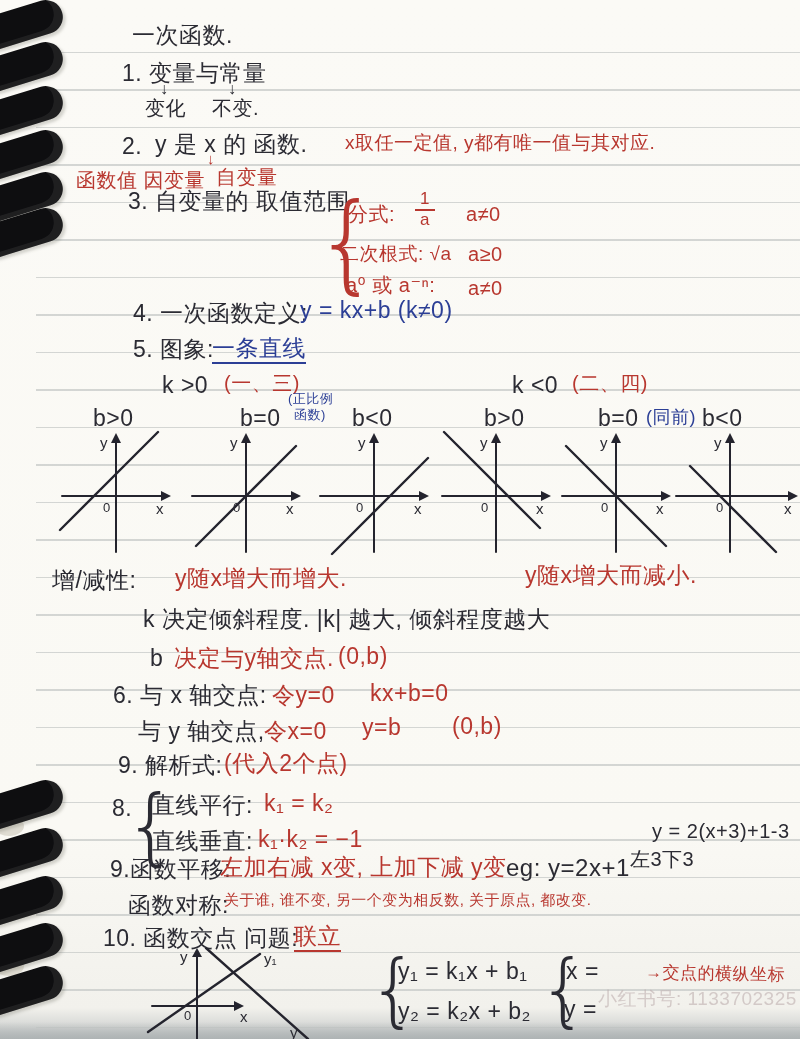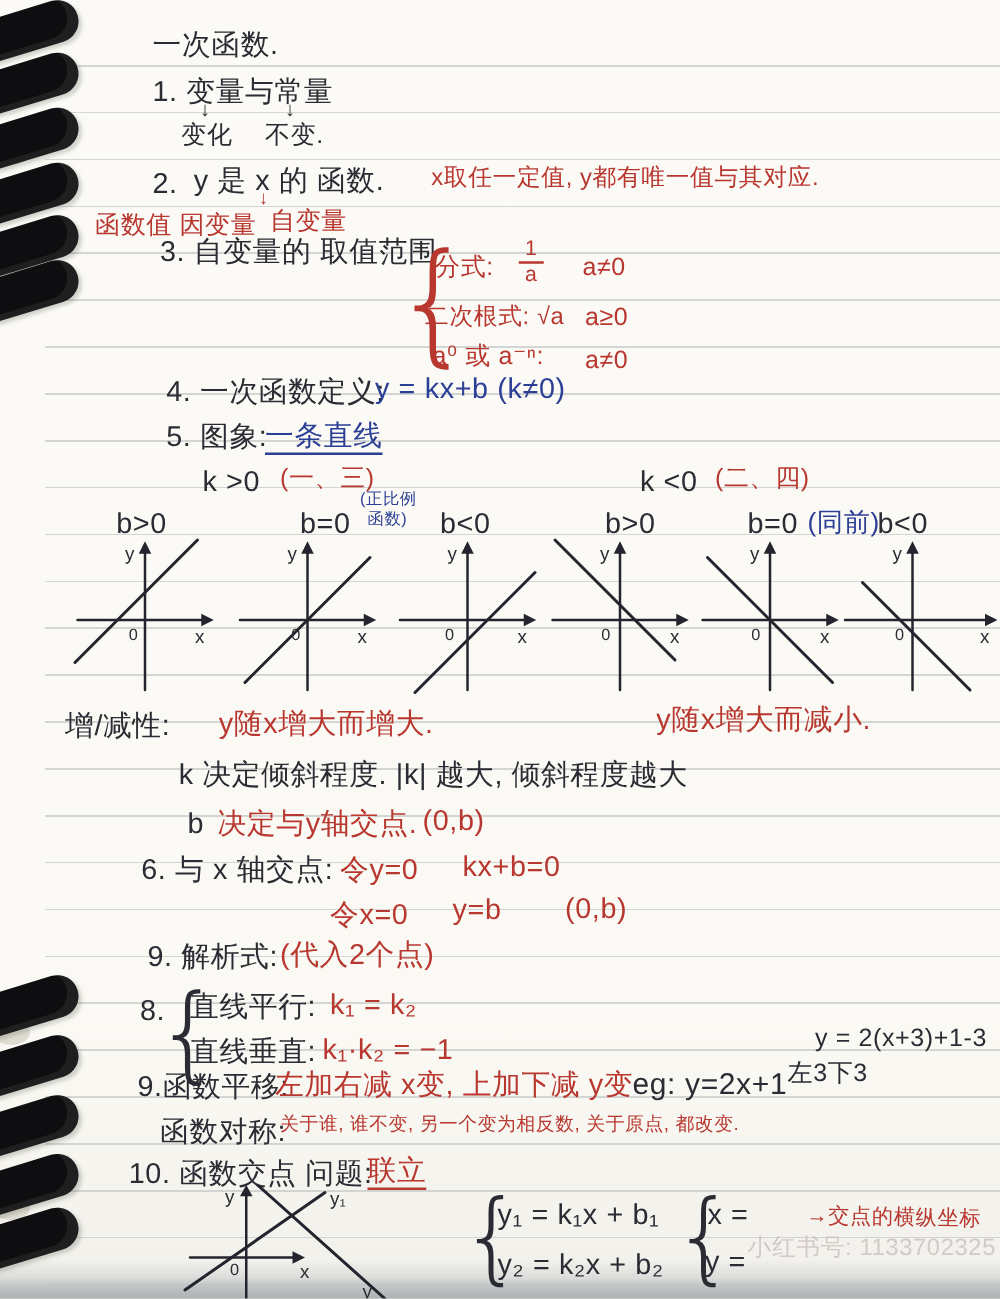--- a/index.html
+++ b/index.html
@@ -5,21 +5,21 @@
   html,body{margin:0;padding:0;background:#e9e9e6;}
   .page{position:relative;width:800px;height:1039px;margin:0 auto;overflow:hidden;
         background:linear-gradient(180deg,#fbfaf6 0%,#faf9f4 80%,#f2f1ec 97%,#c2c6c6 100%);
         font-family:"Liberation Sans","DejaVu Sans",sans-serif;}
   .lines{position:absolute;left:36px;right:0;top:52px;bottom:10px;
         background:repeating-linear-gradient(to bottom,#c7cac8 0 1.3px,transparent 1.3px 37.5px);
         opacity:.75;pointer-events:none;}
   .t{position:absolute;white-space:nowrap;color:#2b2b33;font-size:20px;line-height:1.15;
      letter-spacing:.5px;}
   .red{color:#b8372f;} .blue{color:#2c3f96;} .faint{color:rgba(190,175,175,.6);}
-  .big{font-size:23px;} .sm{font-size:21px;} .xs{font-size:13px;}
+  .big{font-size:23px;} .sm{font-size:18px;} .xs{font-size:13px;}
   .u-blue{border-bottom:2.5px solid #2c3f96;padding-bottom:1px;}
   .u-red{border-bottom:2.5px solid #b8372f;padding-bottom:1px;}
   .brace{font-family:"DejaVu Sans",sans-serif;font-weight:200;line-height:1;color:#b8372f;}
   .brace.black{color:#2b2b33;}
   .frac{display:inline-flex;flex-direction:column;align-items:center;vertical-align:middle;
         font-size:17px;line-height:1.1;}
   .frac .num{border-bottom:2px solid #b8372f;padding:0 5px;}
   .ring{position:absolute;left:-24px;width:88px;height:34px;background:#0e0e10;
         border-radius:18px;transform:rotate(-17deg);
         box-shadow:inset -8px -5px 0 rgba(255,255,255,.07), 2px 3px 3px rgba(90,90,80,.25);}
@@ -51,21 +51,21 @@
   <div>
     <div class="ringpad" style="top:816px"></div>
     <div class="ringpad" style="top:956px"></div>
     <div class="ring" style="top:788px"></div>
     <div class="ring" style="top:836px"></div>
     <div class="ring" style="top:884px"></div>
     <div class="ring" style="top:931px"></div>
     <div class="ring" style="top:974px"></div>
   </div>
 
-  <span class="t big" style="left:122px;top:22px">一次函数.</span>
+  <span class="t big" style="left:132px;top:22px">一次函数.</span>
   <span class="t big" style="left:122px;top:60px">1. 变量与常量</span>
   <span class="t" style="left:160px;top:80px;font-size:16px">↓</span>
   <span class="t" style="left:228px;top:80px;font-size:16px">↓</span>
   <span class="t" style="left:145px;top:97px">变化</span>
   <span class="t" style="left:212px;top:97px">不变.</span>
 
   <span class="t big" style="left:122px;top:133px">2.</span>
   <span class="t red" style="left:345px;top:132px;font-size:19px">x取任一定值, y都有唯一值与其对应.</span>
   <span class="t big" style="left:155px;top:131px">y 是 x 的 函数.</span>
   <span class="t red" style="left:207px;top:150px;font-size:15px">↓</span>
@@ -170,20 +170,21 @@
   <span class="t red big" style="left:525px;top:562px">y随x增大而减小.</span>
   <span class="t red big" style="left:175px;top:565px">y随x增大而增大.</span>
   <span class="t big" style="left:143px;top:606px">k 决定倾斜程度.    |k| 越大, 倾斜程度越大</span>
   <span class="t big" style="left:150px;top:645px">b</span>
   <span class="t red big" style="left:174px;top:645px">决定与y轴交点.</span>
   <span class="t red big" style="left:338px;top:643px">(0,b)</span>
 
   <span class="t big" style="left:113px;top:682px">6. 与 x 轴交点:</span>
   <span class="t red big" style="left:272px;top:682px">令y=0</span>
   <span class="t red big" style="left:370px;top:680px">kx+b=0</span>
+  <span class="t big" style="left:138px;top:718px">与 y 轴交点,</span>
   <span class="t red big" style="left:264px;top:718px">令x=0</span>
   <span class="t red big" style="left:362px;top:714px">y=b</span>
   <span class="t red big" style="left:452px;top:713px">(0,b)</span>
 
   <span class="t big" style="left:118px;top:752px">9. 解析式:</span>
   <span class="t red big" style="left:224px;top:750px">(代入2个点)</span>
 
   <span class="t big" style="left:112px;top:795px">8.</span>
   <span class="t brace black" style="left:124px;top:784px;font-size:84px">{</span>
   <span class="t big" style="left:152px;top:792px">直线平行:</span>

